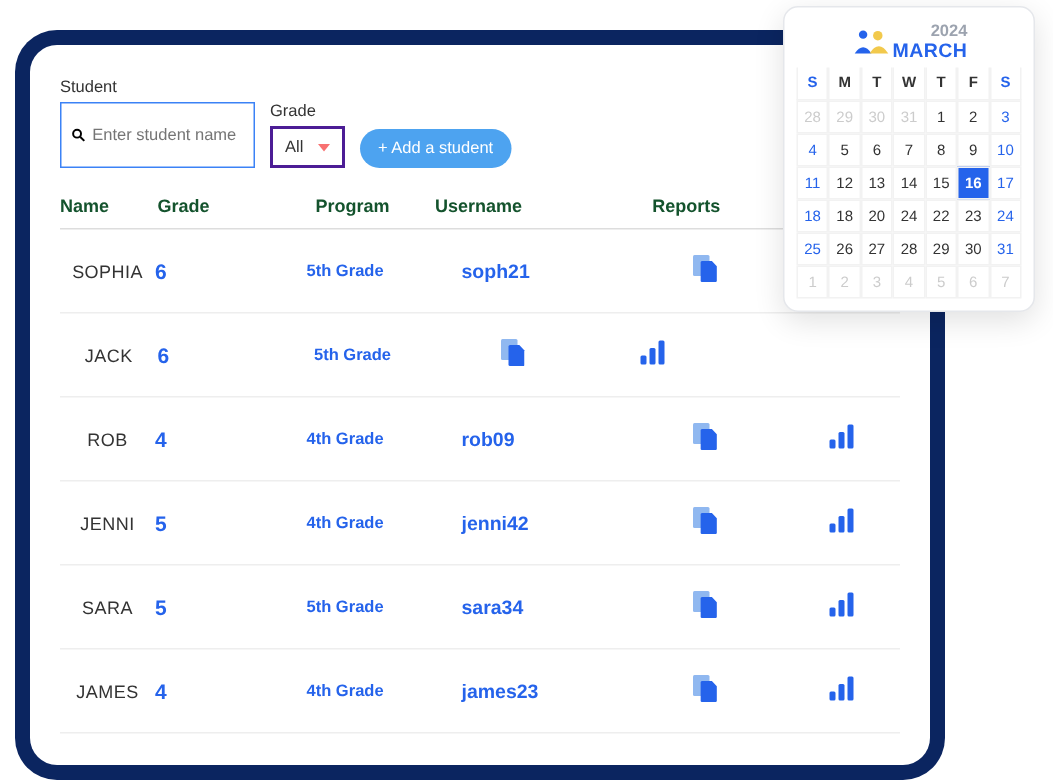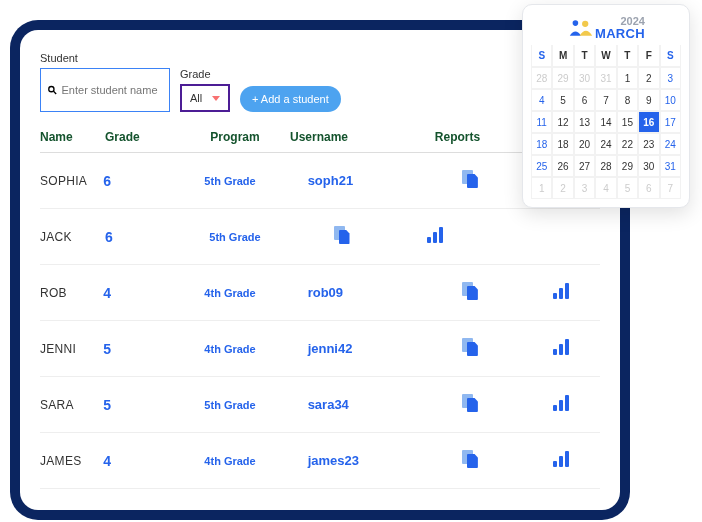--- a/index.html
+++ b/index.html
@@ -32,21 +32,21 @@
 
 .table-header { display: flex; border-bottom: 1px solid #ddd; padding-bottom: 8px; font-size: 12px; font-weight: 700; color: #14532d; }
 .col-name { width: 65px; }
 .col-grade { width: 75px; }
 .col-program { width: 110px; text-align: center; }
 .col-username { width: 115px; }
 .col-reports { width: 105px; text-align: center; }
 .col-progress { width: 80px; text-align: center; }
 
 .table-body .row { display: flex; align-items: center; height: 56px; border-bottom: 1px solid #eee; font-size: 12px; }
-.row .col-name { color: #333; font-weight: 500; letter-spacing: 0.3px; }
+.row .col-name { color: #333; font-weight: 500; letter-spacing: 0.3px; text-align: center; }
 .row .col-grade { color: #2563eb; font-weight: 700; font-size: 14px; }
 .row .col-program { color: #2563eb; font-weight: 700; font-size: 11px; text-align: center; }
 .row .col-username { color: #2563eb; font-weight: 700; font-size: 13px; margin-left: 24px; }
 .row .col-reports { text-align: center; }
 .row .col-progress { text-align: center; }
 
 .doc-icon { display: inline-block; position: relative; width: 18px; height: 18px; }
 .doc-icon::before { content: ''; position: absolute; left: 0; top: 0; width: 11px; height: 14px; background: #90b8f0; border-radius: 1px; }
 .doc-icon::after { content: ''; position: absolute; left: 5px; top: 4px; width: 11px; height: 14px; background: #2563eb; border-radius: 1px; clip-path: polygon(0 0, 70% 0, 100% 25%, 100% 100%, 0 100%); }
 

